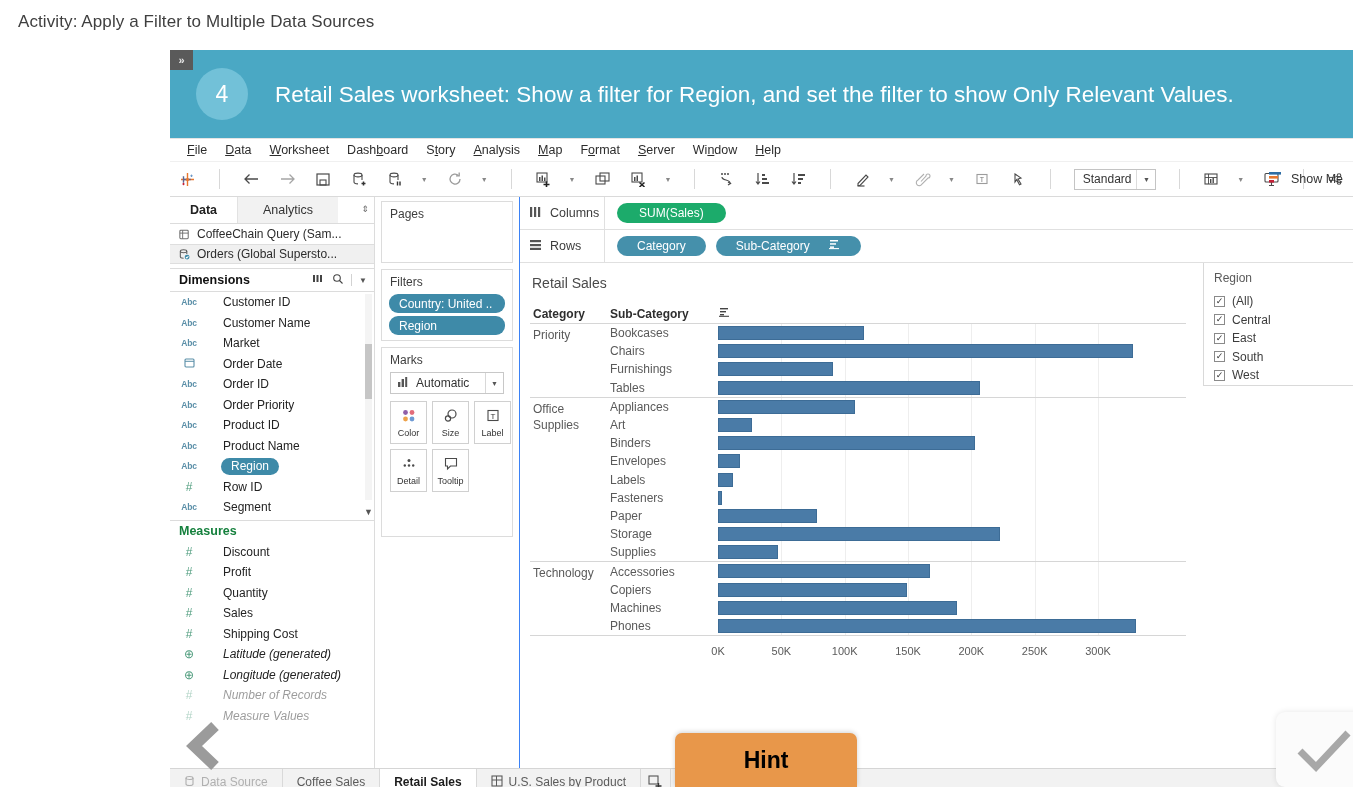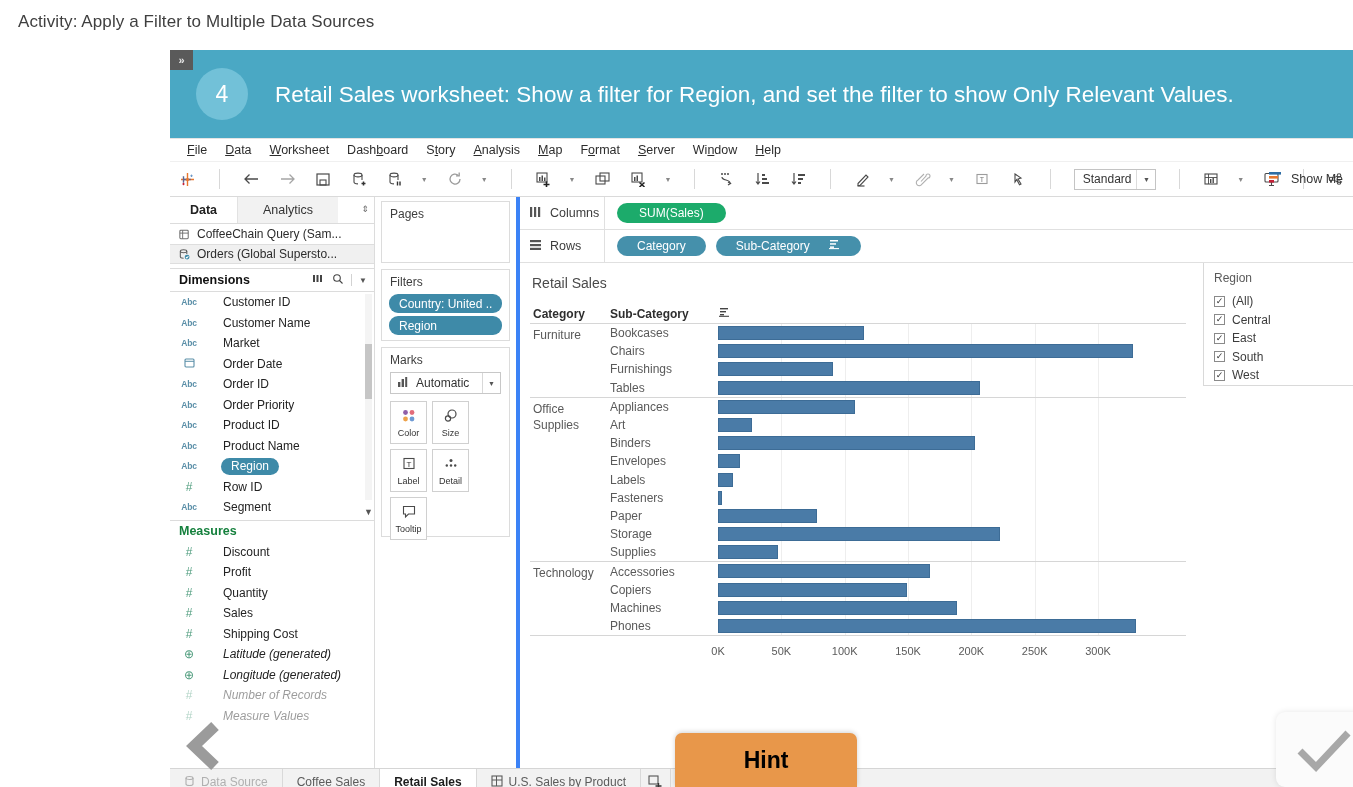--- a/index.html
+++ b/index.html
@@ -126,21 +126,21 @@
   #scrollbar-dim .track { width:7px; height:100%; background:#f4f4f4; }
   #scrollbar-dim .thumb { position:absolute; top:50px; width:7px; height:55px; background:#c6c6c6;}
   .scroll-arrow { position:absolute; right:1px; font-size:9px; color:#555; cursor:pointer;}
   #meas-header { height:22px; display:flex; align-items:center;
       border-top:1px solid #dcdcdc; font-size:12.5px; font-weight:bold;
       color:#15803d; padding-left:9px; margin-top:2px;}
   .field.italic .fname { font-style:italic; }
   .field.faded { opacity:.45; }
 
   
-  #shelfcol { width:145px; border-right:4px solid #3b82f6; background:#ffffff;
+  #shelfcol { width:145px; border-right:1px solid #3b82f6; background:#ffffff;
       padding:4px 6px 0 6px; }
   .card { border:1px solid #dcdcdc; background:#fff; margin-bottom:6px; }
   .card-title { font-size:12px; color:#3d3d3d; padding:5px 0 3px 8px;}
   #pages-card { height:62px; }
   #filters-card { height:72px; padding-bottom:6px;}
   .pill-blue {
       background:#3e8aa8; color:#fff; font-size:12px; border-radius:9px;
       height:19px; display:flex; align-items:center; padding:0 10px;
       margin:2px 7px 3px 7px; cursor:pointer; white-space:nowrap; overflow:hidden;}
   #marks-card { height:190px; }
@@ -697,21 +697,21 @@
               <div class="h-sorticon">
                 <svg width="13" height="11" viewBox="0 0 13 11">
                     <rect x="2" y="1" width="8" height="1.4" fill="#444"></rect>
                     <rect x="2" y="4" width="6" height="1.4" fill="#444"></rect>
                     <rect x="2" y="7" width="4" height="1.4" fill="#444"></rect>
                     <path d="M1 9.3h10" stroke="#444" stroke-width="1.1"></path>
                   </svg></div>
             </div>
             <div id="groups-container">
                 <div class="grp">
-                  <div class="grp-name">Furniture</div>
+                  <div class="grp-name">Priority</div>
                   <div class="grp-rows">
                     <div class="brow">
                       <div class="sub-name">Bookcases</div>
                       <div class="bar-cell">
                         <div class="gridline" style="left: 63.3333px;"></div>
                         <div class="gridline" style="left: 126.667px;"></div>
                         <div class="gridline" style="left: 190px;"></div>
                         <div class="gridline" style="left: 253.333px;"></div>
                         <div class="gridline" style="left: 316.667px;"></div>
                         <div class="gridline" style="left: 380px;"></div>

